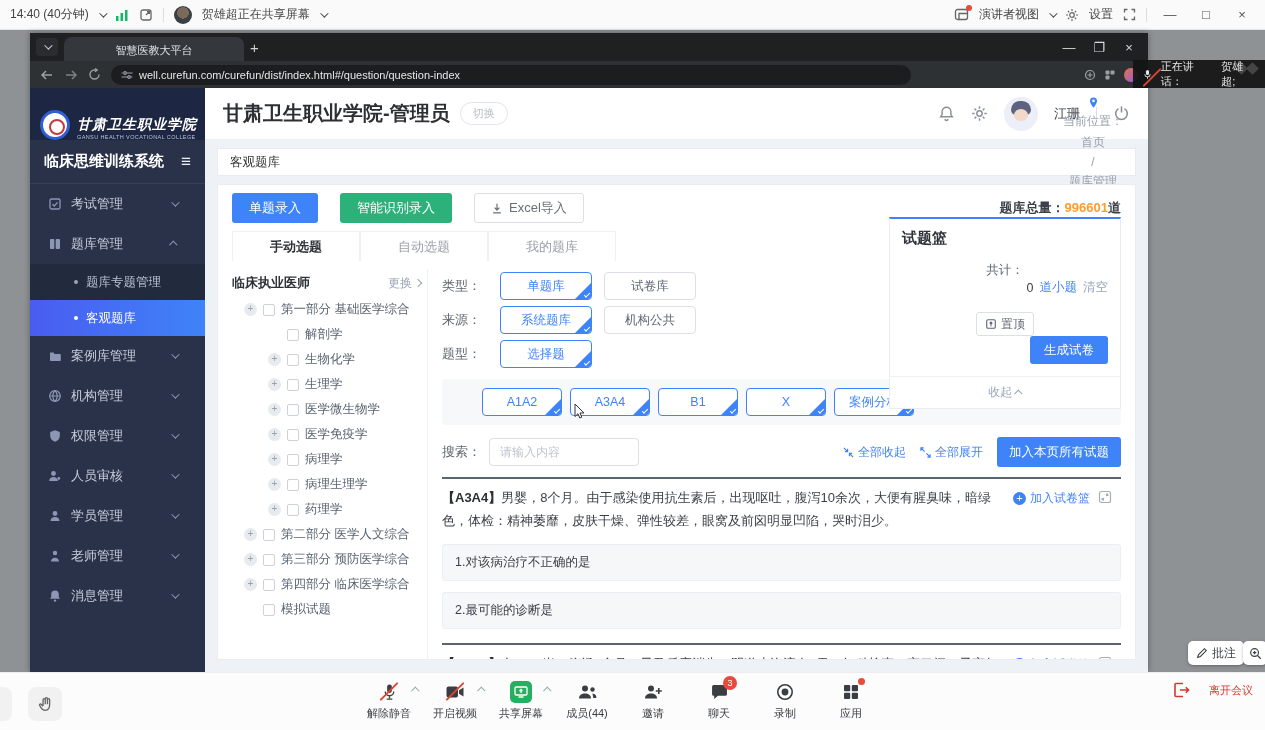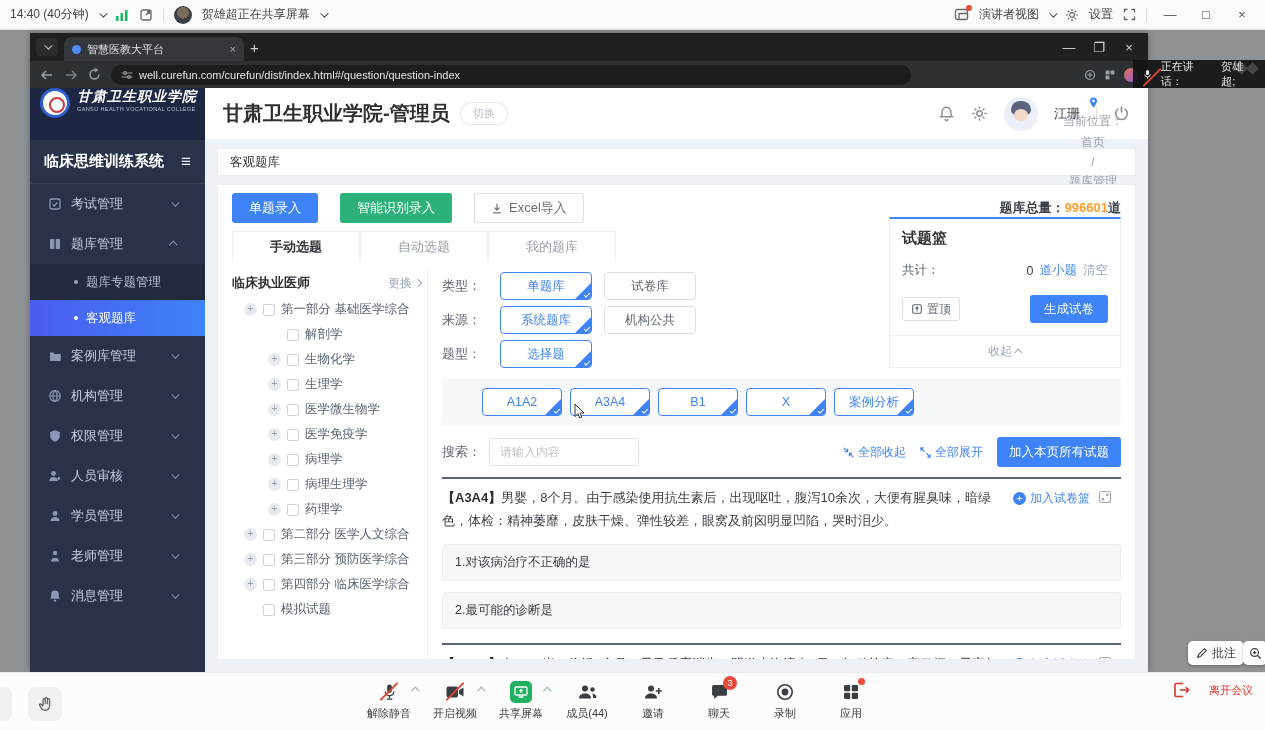--- a/index.html
+++ b/index.html
@@ -16,39 +16,39 @@
   .chev.up { transform:rotate(-135deg) translateY(-1px); }
   .mt-avatar { width:18px; height:18px; border-radius:50%; background:radial-gradient(circle at 50% 38%, #7a6a5a 0 40%, #3a3f46 41%); }
   .winbtn { width:26px; height:18px; display:flex; align-items:center; justify-content:center; color:#555; font-size:13px; }
   .dotbadge { position:absolute; right:-3px; top:-3px; width:6px; height:6px; border-radius:50%; background:#e84b3c; }
   .rel { position:relative; }
 
   
   .browser { position:absolute; left:30px; top:33px; width:1118px; height:639px; background:#fff; box-shadow:0 0 6px rgba(0,0,0,.35); }
   .tabsbar { height:28px; background:#1e2022; display:flex; align-items:center; padding:0 6px; gap:6px; }
   .tabsearch { width:22px; height:18px; border-radius:4px; background:#2a2d30; color:#cfd2d6; display:flex; align-items:center; justify-content:center; }
-  .btab { width:180px; height:24px; margin-top:4px; background:#34373b; border-radius:8px 8px 0 0; display:flex; align-items:center; gap:6px; padding:0 8px; color:#dfe2e6; font-size:11px; }
+  .btab { width:180px; height:24px; margin-top:4px; background:#34373b; border-radius:8px 8px 0 0; display:flex; align-items:center; gap:6px; padding:0 8px; color:#dfe2e6; font-size:11px;flex-direction:column; }
   .btab .fav { width:9px; height:9px; border-radius:50%; background:#4d8df7; }
   .btab .x { margin-left:auto; color:#aab; }
   .newtab { color:#cfd2d6; font-size:15px; }
   .tab-winctl { margin-left:auto; display:flex; gap:4px; color:#d7dade; }
   .navbar { height:27px; background:#2e3134; display:flex; align-items:center; padding:0 10px; gap:10px; color:#9aa0a6; }
   .urlpill { flex:1; max-width:800px; height:20px; background:#1b1d1f; border-radius:11px; display:flex; align-items:center; gap:6px; padding:0 10px; color:#e4e6e8; font-size:11px; }
   .nav-right { display:flex; align-items:center; gap:8px; margin-left:auto; }
   .ext-avatar { width:14px; height:14px; border-radius:50%; background:linear-gradient(135deg,#e8734a,#8a5ae0); }
 
   
   .speakbox { position:absolute; left:1133px; top:60px; width:132px; height:28px; background:rgba(18,18,18,.92); display:flex; align-items:center; gap:6px; padding:0 8px; color:#e8e8e8; font-size:11px; z-index:40; }
   .wmark { position:absolute; right:8px; top:4px; display:flex; gap:2px; opacity:.18; }
   .wmark i { width:9px; height:9px; background:#fff; transform:rotate(45deg); }
 
   
   .app { position:absolute; left:0; top:55px; width:1118px; height:584px; display:flex; }
   .sidebar { width:175px; background:#2a3249; color:#c7cddc; flex-shrink:0; display:flex; flex-direction:column; }
-  .logo { height:52px; background:#1d2642; display:flex; align-items:flex-start; gap:7px; padding:0 10px; }
+  .logo { height:52px; background:#1d2642; display:flex; align-items:flex-end; gap:7px; padding:0 10px; }
   .emblem { width:30px; height:30px; border-radius:50%; background:#fff; border:3px solid #2f5fd0; position:relative; flex-shrink:0; }
   .emblem::after { content:""; position:absolute; left:6px; top:6px; width:12px; height:12px; border-radius:50%; border:2px solid #c23a3a; }
   .logo-cn { font-family:"Liberation Serif","DejaVu Serif",serif; font-style:italic; font-weight:bold; color:#fff; font-size:14px; white-space:nowrap; letter-spacing:1px; }
   .logo-en { color:#b9c2dc; font-size:5.5px; letter-spacing:.4px; white-space:nowrap; }
   .systitle { height:44px; display:flex; align-items:center; justify-content:space-between; padding:0 14px; color:#fff; font-size:15px; font-weight:bold; border-bottom:1px solid rgba(255,255,255,.07); }
   .burger { font-size:17px; color:#e8ecf5; }
   .menu { flex:1; overflow:hidden; }
   .mi { height:40px; display:flex; align-items:center; gap:9px; padding:0 28px 0 18px; font-size:13px; color:#c7cddc; }
   .mi .micn { color:#8d97b3; }
   .mi .mchev { margin-left:auto; color:#8d97b3; }
@@ -126,21 +126,21 @@
   .qstem b { color:#2d2f33; }
   .qctl { width:108px; flex-shrink:0; display:flex; align-items:flex-start; gap:8px; padding-top:3px; }
   .addq { color:#3e83f8; font-size:12px; display:flex; align-items:center; gap:4px; white-space:nowrap; }
   .pluscircle { width:13px; height:13px; border-radius:50%; background:#3e83f8; color:#fff; font-size:11px; line-height:12px; text-align:center; }
   .expandsq { color:#a8adb5; }
   .subbox { margin-top:11px; background:#f6f7f9; border:1px solid #eceff2; border-radius:3px; padding:9px 12px; font-size:12.5px; color:#3a3e45; }
 
   
   .basket { position:absolute; right:14px; top:32px; width:232px; background:#fff; border:1px solid #e9edf1; border-top:2px solid #3e83f8; z-index:5; }
   .bk-title { padding:10px 12px 6px; font-size:15px; font-weight:bold; color:#2f3237; }
-  .bk-row { display:flex; align-items:center; padding:8px 12px; font-size:12.5px; color:#5f6670; }
+  .bk-row { display:flex; align-items:center; padding:8px 12px; font-size:12.5px; color:#5f6670;flex-direction:column; }
   .bk-right { margin-left:auto; display:flex; align-items:center; gap:6px; }
   .bk-count { color:#3c4048; }
   .bk-unit { color:#3e83f8; }
   .bk-clear { color:#9aa6b8; }
   .pinbtn { height:24px; border:1px solid #dcdfe6; border-radius:3px; display:flex; align-items:center; gap:4px; padding:0 8px; font-size:12px; color:#5f6670; }
   .genbtn { margin-left:auto; height:28px; background:#3e83f8; color:#fff; border-radius:3px; font-size:12.5px; display:flex; align-items:center; padding:0 14px; }
   .bk-collapse { border-top:1px solid #eef0f3; text-align:center; padding:7px 0; color:#9aa6b8; font-size:12px; }
 
   
   .annotate { position:absolute; left:1188px; top:641px; height:24px; background:#fff; border-radius:5px; box-shadow:0 1px 3px rgba(0,0,0,.3); display:flex; align-items:center; gap:4px; padding:0 8px; font-size:12px; color:#3c4048; z-index:50; }

